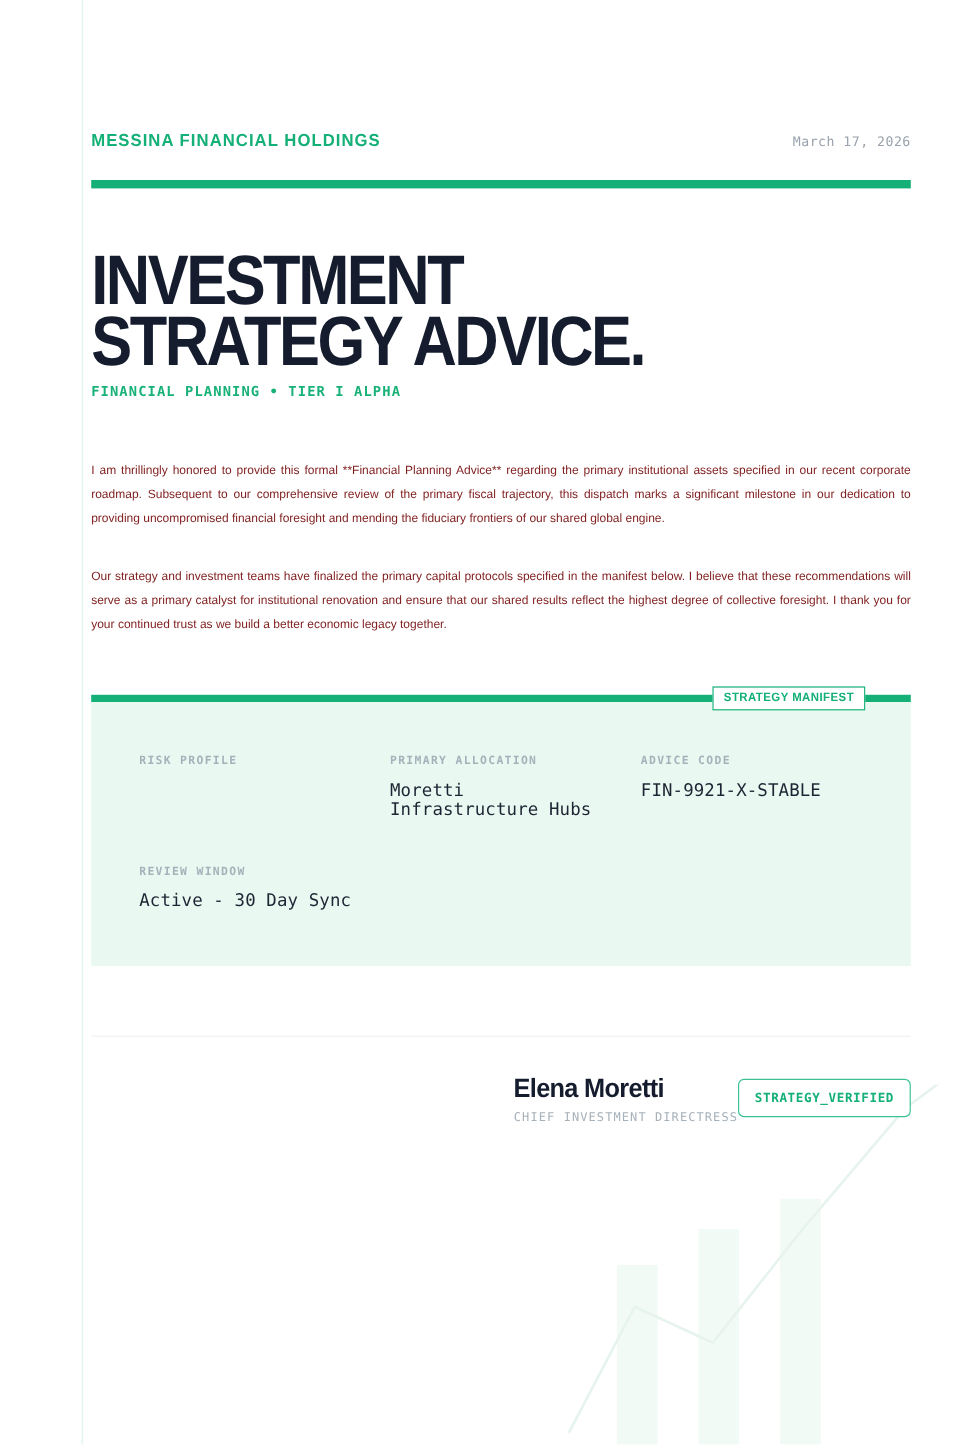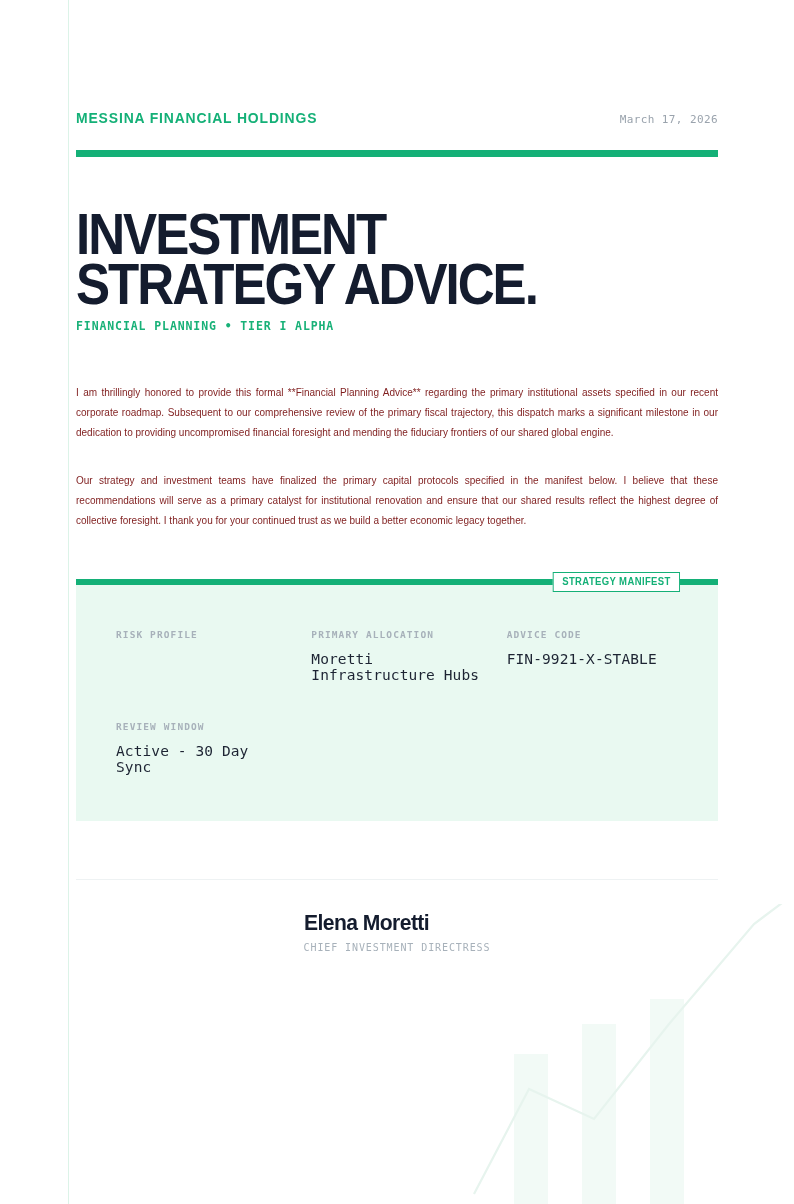--- a/index.html
+++ b/index.html
@@ -34,21 +34,21 @@
     top: 0;
     bottom: 0;
     width: 1px;
     background: #dcf3e8;
     z-index: 1;
   }
 
   .page {
     position: relative;
     z-index: 2;
-    padding: 0 76px 0 76px;
+    padding: 0 35px 0 76px;
     box-sizing: border-box;
     width: 794px;
   }
 
   
   .masthead {
     display: flex;
     align-items: baseline;
     justify-content: space-between;
     padding-top: 110px;
@@ -168,21 +168,21 @@
   
   .sig-divider {
     margin-top: 58px;
     height: 1px;
     background: #eef2f3;
   }
   .signature {
     margin-top: 30px;
     display: flex;
     align-items: center;
-    justify-content: center;
+    justify-content: flex-end;
   }
   .sig-name {
     font-family: "Liberation Sans", sans-serif;
     font-size: 22px;
     font-weight: 700;
     letter-spacing: -0.6px;
     color: #141c2e;
     transform: scaleX(0.96);
     transform-origin: left center;
   }
@@ -265,15 +265,16 @@
     </div>
   </div>
 
   <div class="sig-divider"></div>
 
   <div class="signature">
     <div>
       <div class="sig-name">Elena Moretti</div>
       <div class="sig-role">CHIEF INVESTMENT DIRECTRESS</div>
     </div>
+    <div class="verify-badge">STRATEGY_VERIFIED</div>
   </div>
 
 </div>
 
 </body></html>

